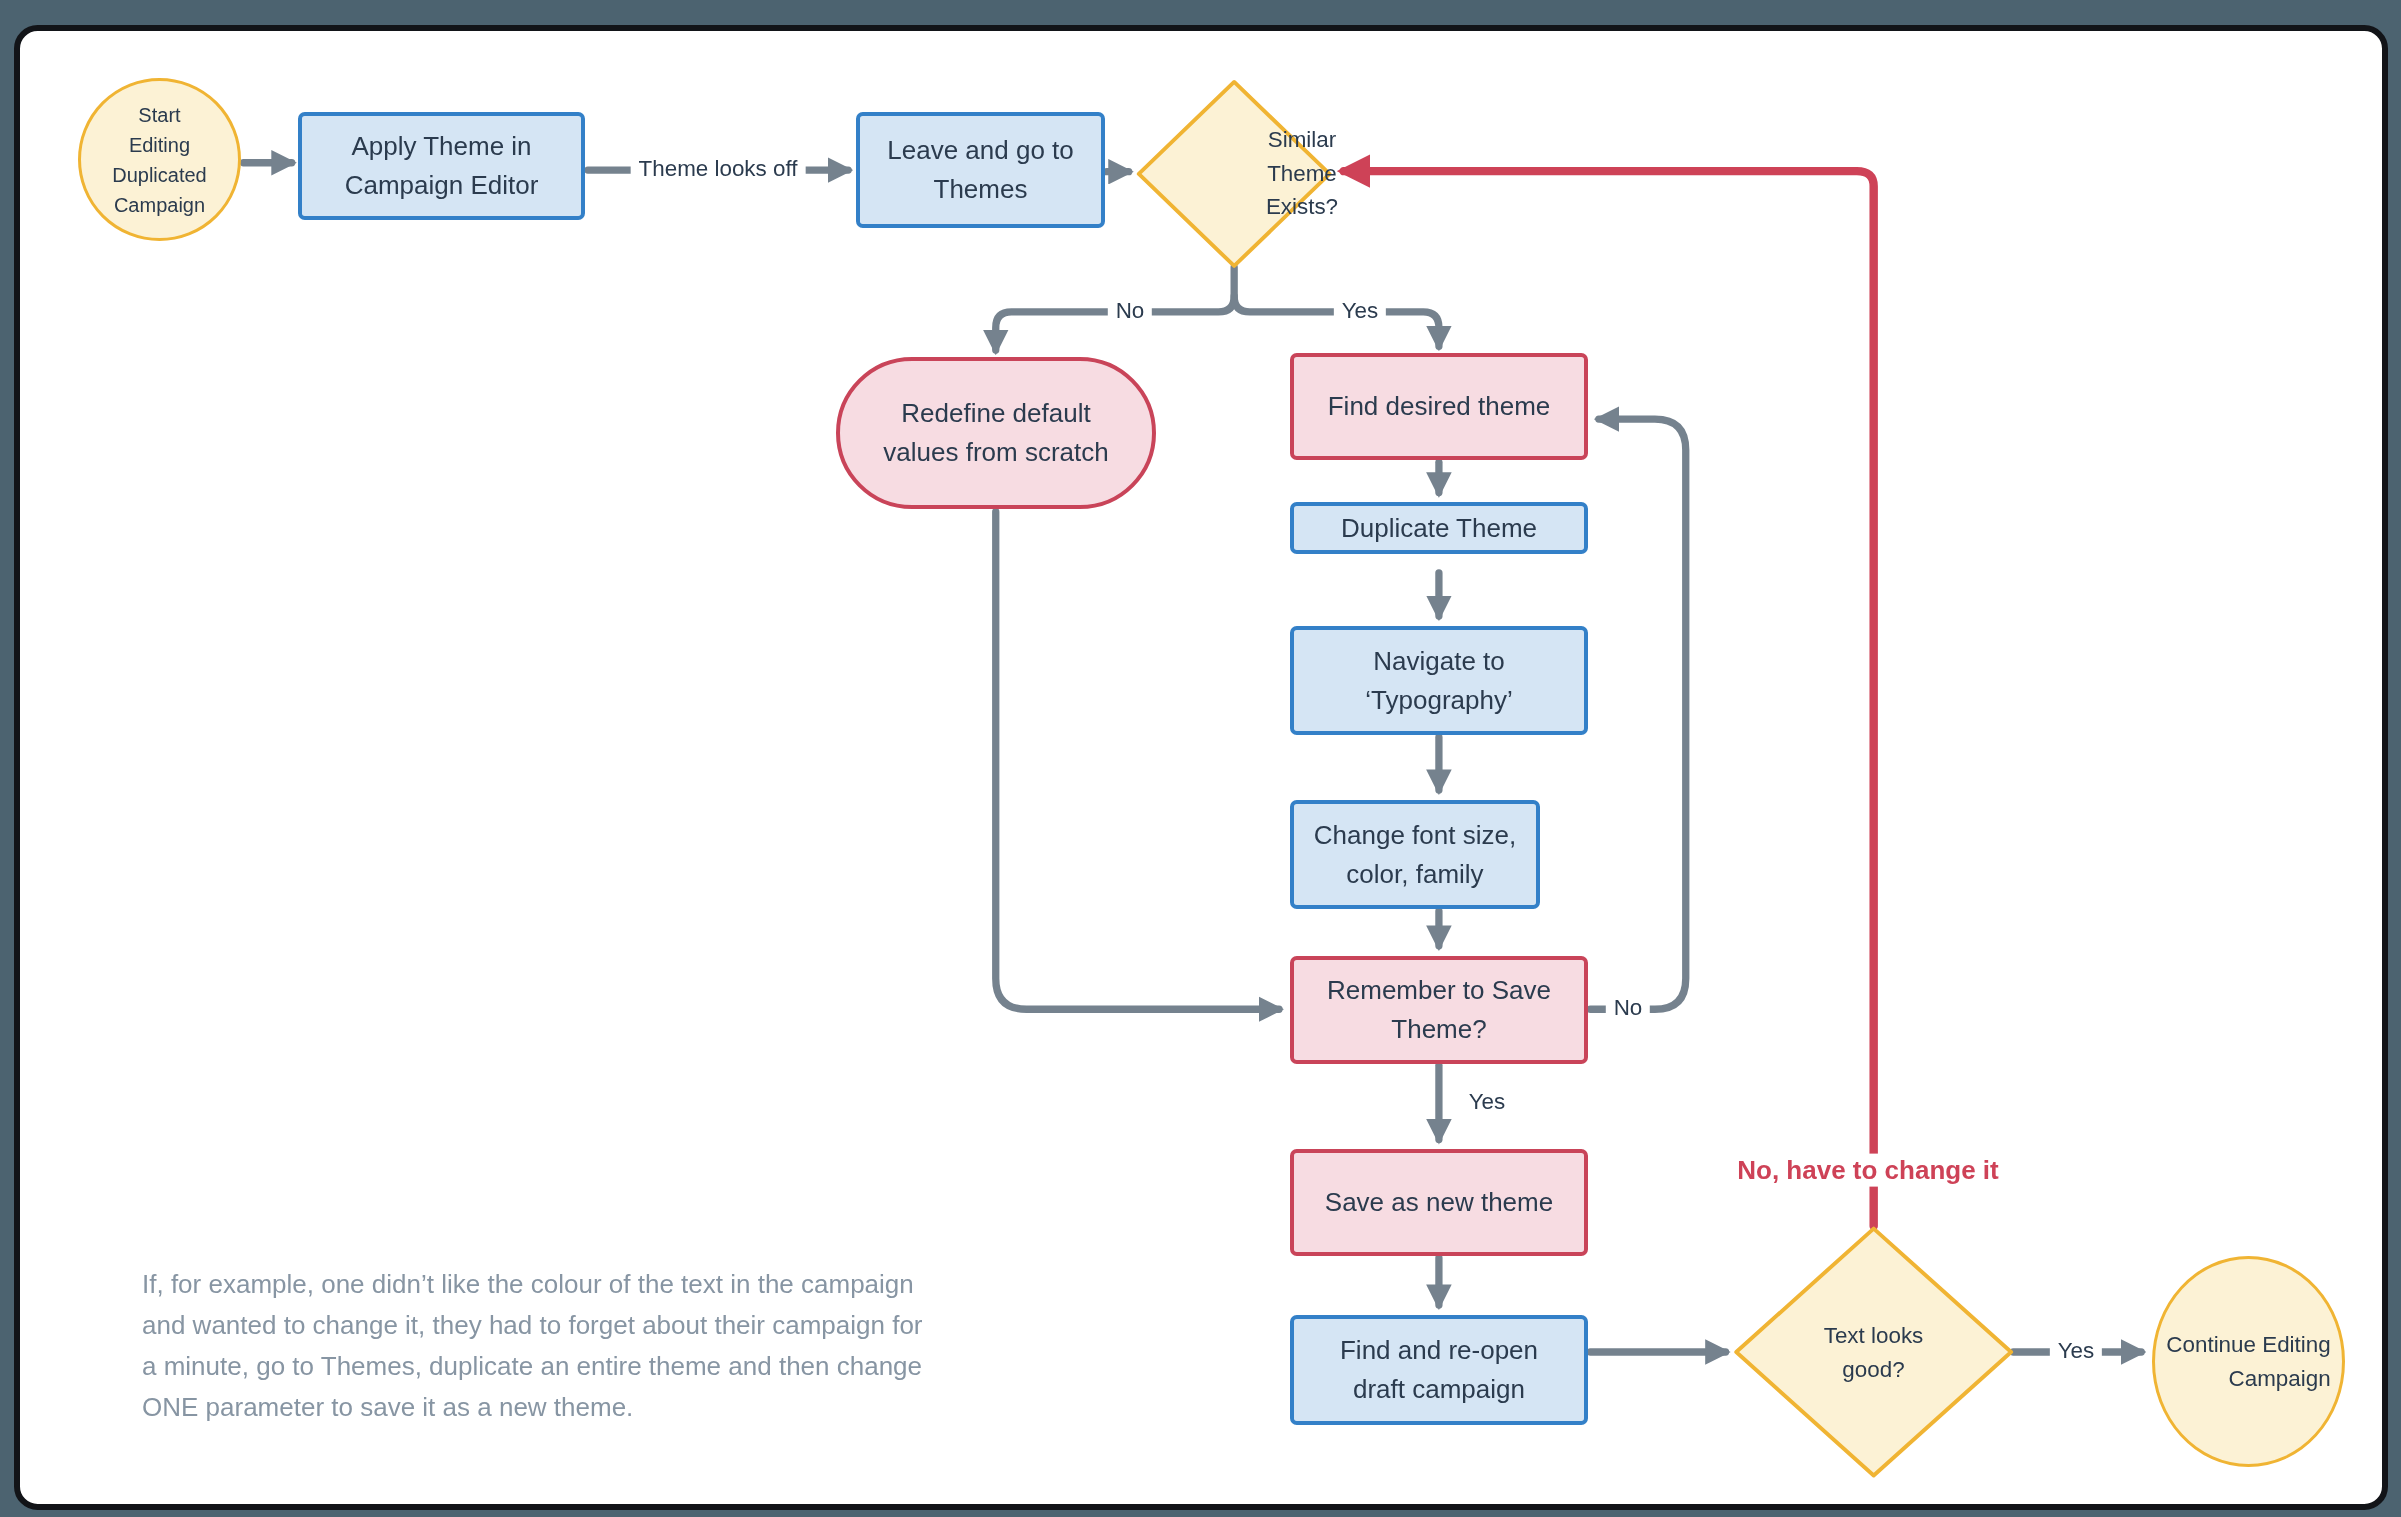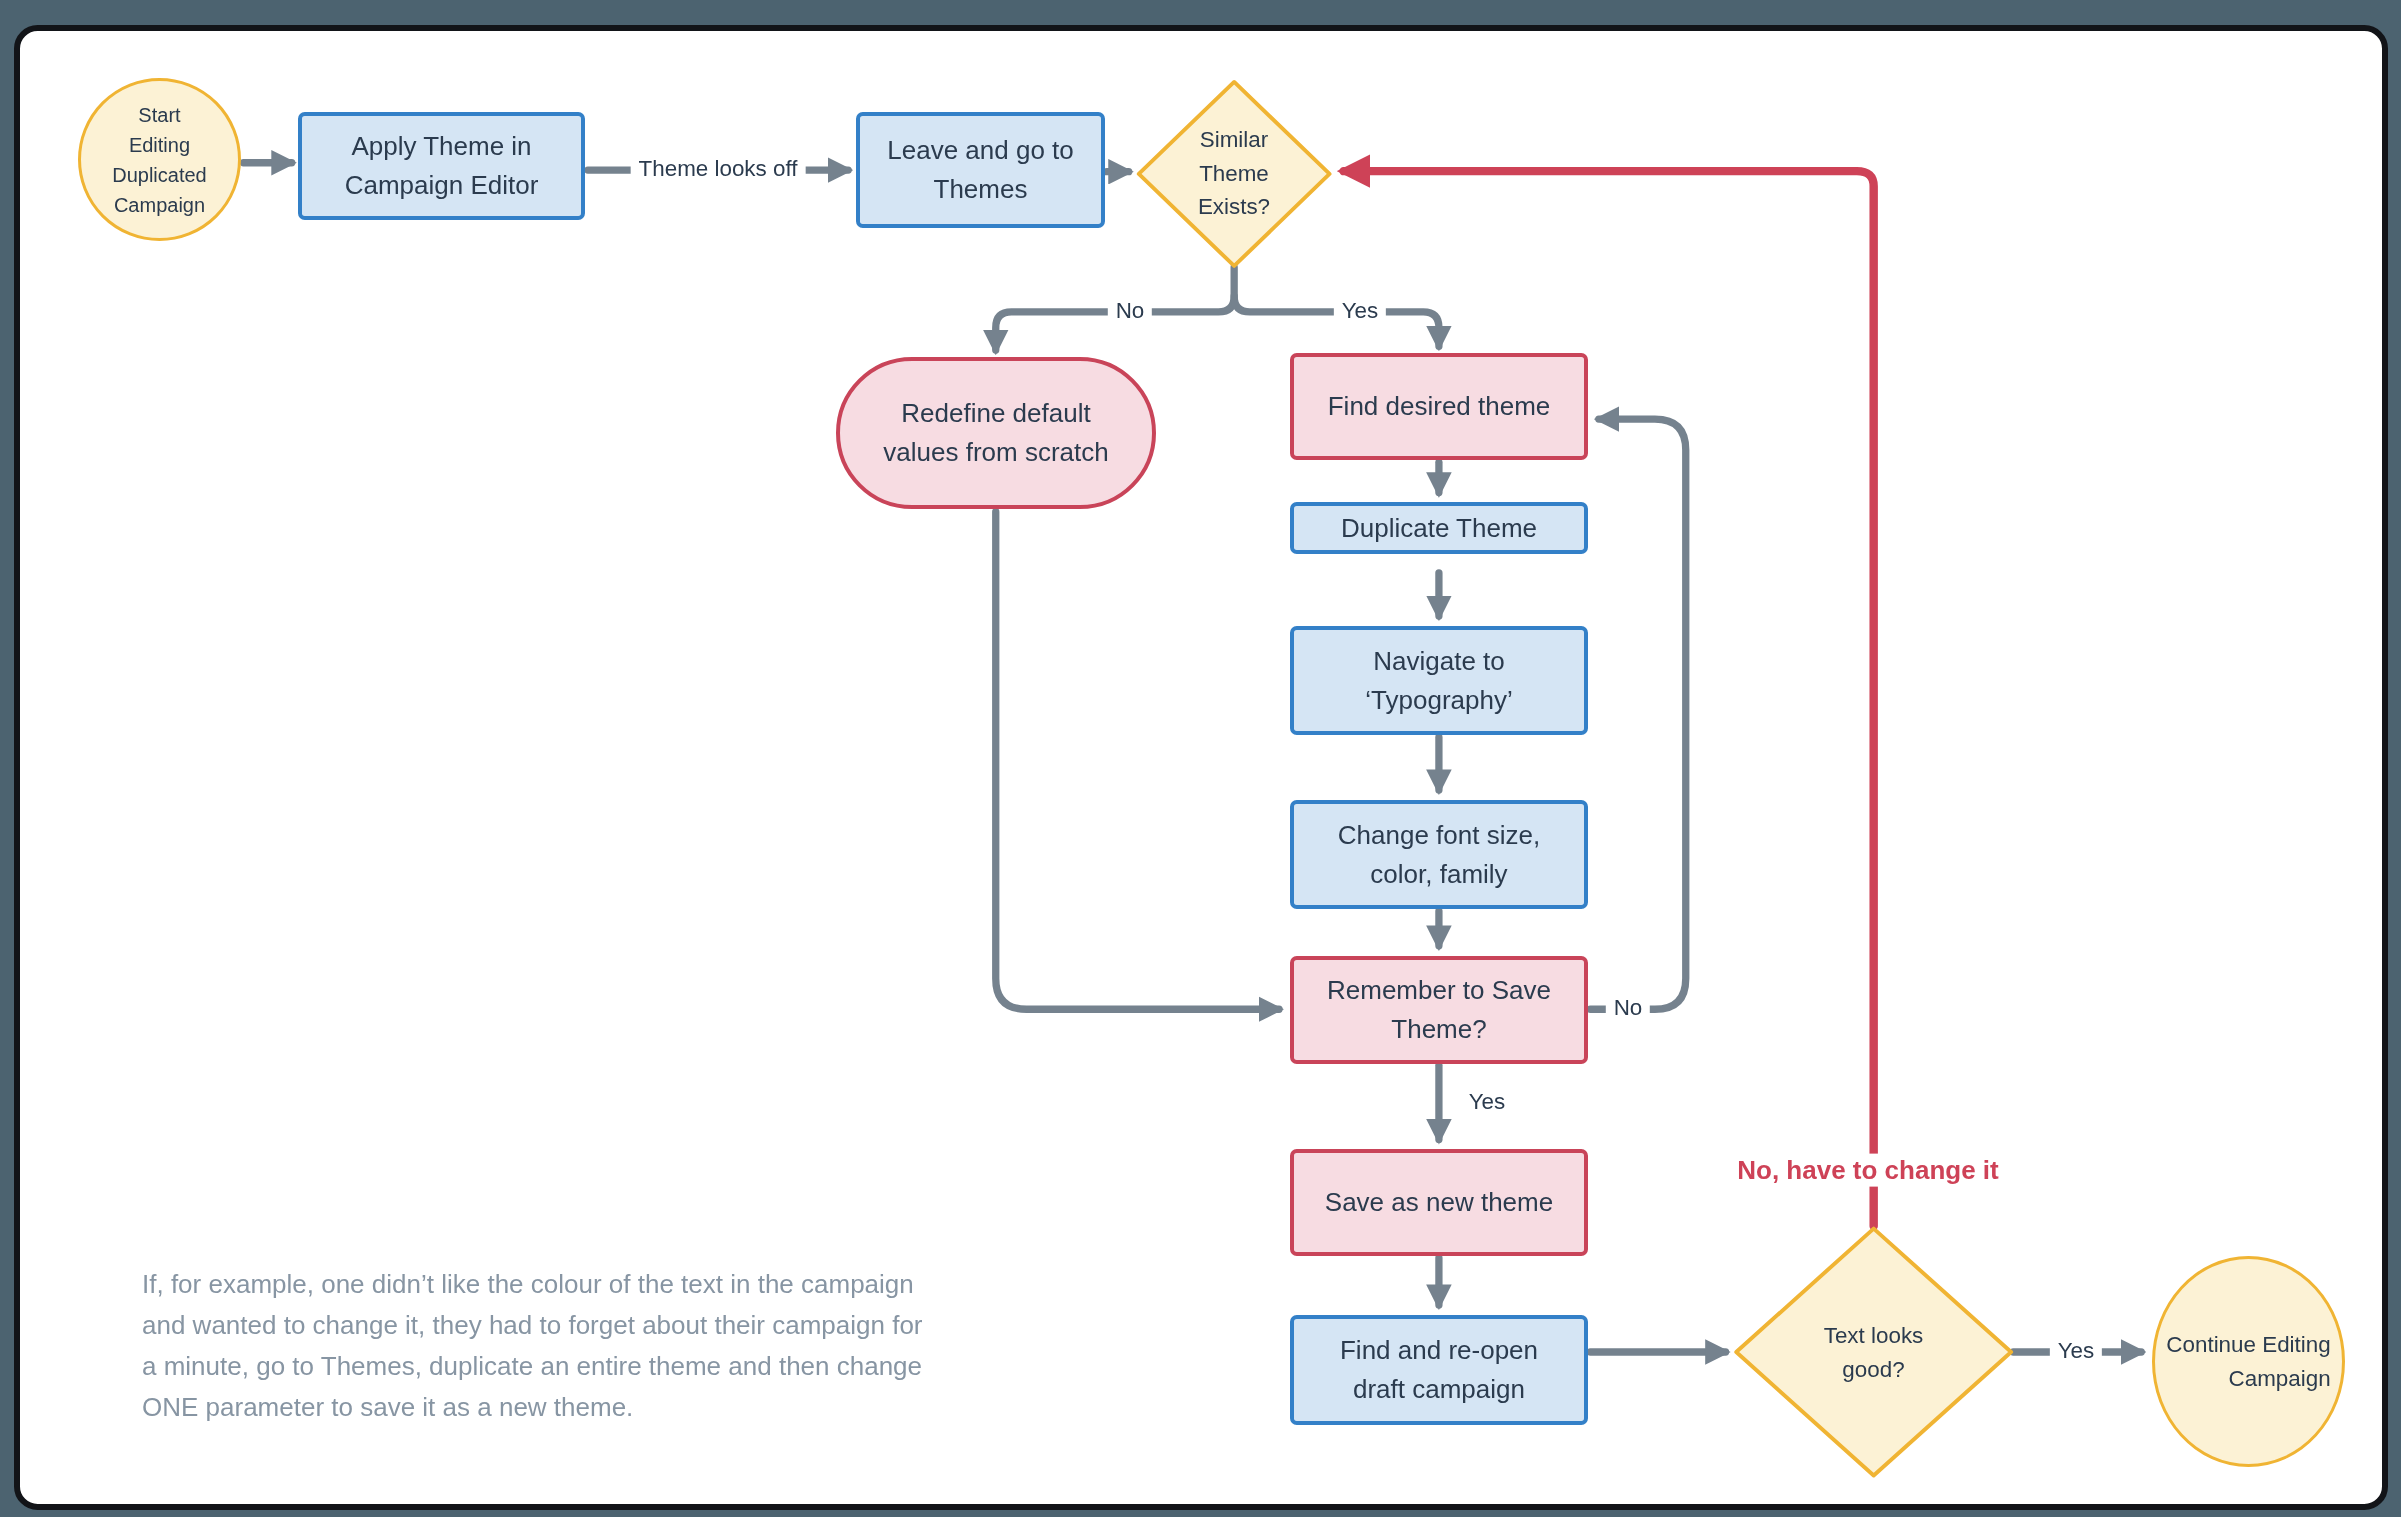--- a/index.html
+++ b/index.html
@@ -66,35 +66,35 @@
 Editing
 Duplicated
 Campaign</div>
 
   <div class="node blue" style="left:298px;top:112px;width:287px;height:108px;">Apply Theme in
 Campaign Editor</div>
 
   <div class="node blue" style="left:856px;top:112px;width:249px;height:116px;">Leave and go to
 Themes</div>
 
-  <div class="dtext" style="left:1164px;top:112px;width:140px;height:123px;">Similar
+  <div class="dtext" style="left:1232px;top:112px;width:140px;height:123px;">Similar
 Theme
 Exists?</div>
 
   <div class="node pink" style="left:1290px;top:353px;width:298px;height:107px;">Find desired theme</div>
 
   <div class="node pink stadium" style="left:836px;top:357px;width:320px;height:152px;">Redefine default
 values from scratch</div>
 
   <div class="node blue" style="left:1290px;top:502px;width:298px;height:52px;">Duplicate Theme</div>
 
   <div class="node blue" style="left:1290px;top:626px;width:298px;height:109px;">Navigate to
 ‘Typography’</div>
 
-  <div class="node blue" style="left:1290px;top:800px;width:298px;height:109px;">Change font size,
+  <div class="node blue" style="left:1290px;top:800px;width:250px;height:109px;">Change font size,
 color, family</div>
 
   <div class="node pink" style="left:1290px;top:956px;width:298px;height:108px;">Remember to Save
 Theme?</div>
 
   <div class="node pink" style="left:1290px;top:1149px;width:298px;height:107px;">Save as new theme</div>
 
   <div class="node blue" style="left:1290px;top:1315px;width:298px;height:110px;">Find and re-open
 draft campaign</div>
 

